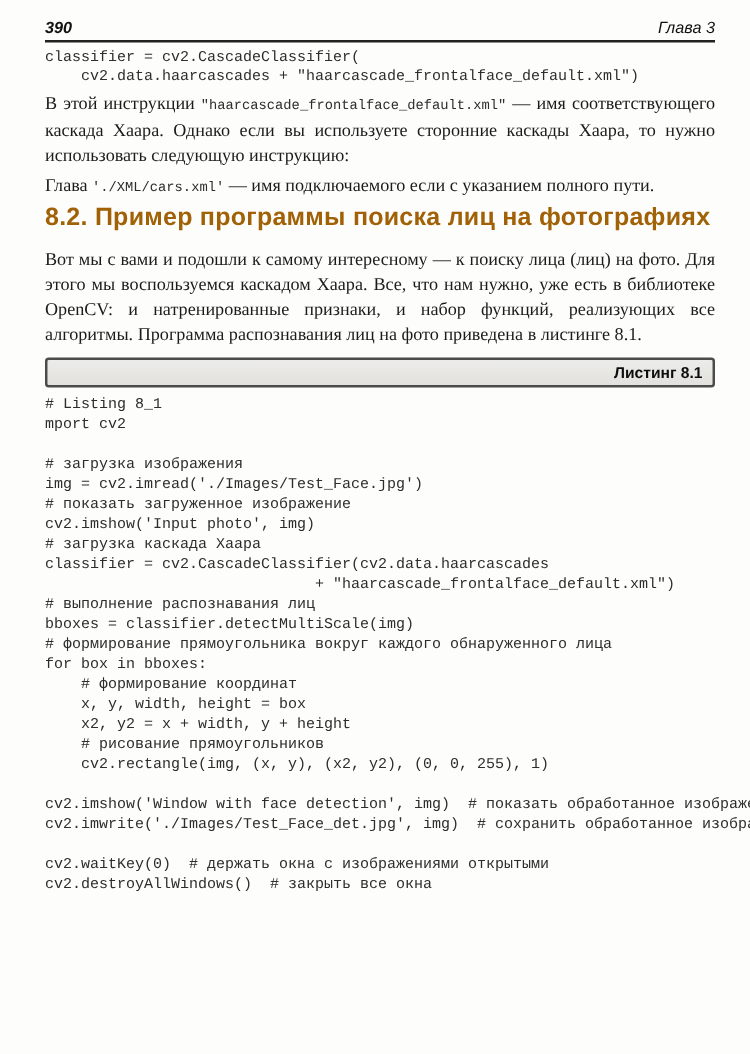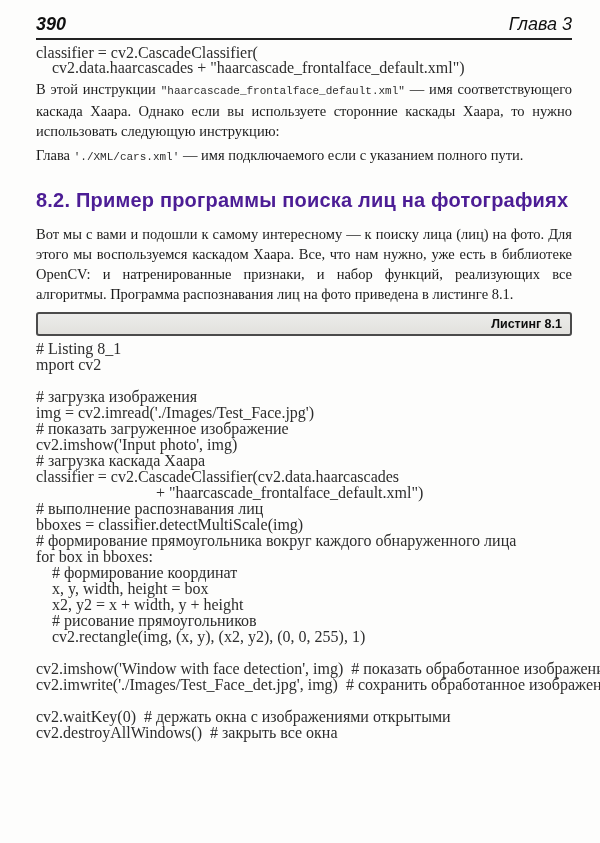--- a/index.html
+++ b/index.html
@@ -11,44 +11,44 @@
     padding: 0 28px 0 36px;
     overflow: hidden;
     font-family: "Liberation Serif", serif;
     color: #1b1b1b;
   }
   .running-head {
     display: flex; justify-content: space-between; align-items: flex-end;
     padding-top: 14px; padding-bottom: 3px;
     border-bottom: 2px solid #222;
     font-family: "Liberation Sans", sans-serif;
-    font-style: italic; font-size: 18px; color: #111;
+    font-style: italic; font-size: 13px; color: #111;
   }
   .page-num { font-weight: bold; }
   .body-p {
     margin-top: 10px;
     font-size: 14.5px; line-height: 20px;
     text-align: justify;
   }
   .body-p.tight { margin-top: 4px; }
   .code {
-    font-family: Liberation Serif, serif;
-    font-size: 16px; line-height: 15px;
+    font-family: Liberation Mono, monospace;
+    font-size: 12px; line-height: 15px;
     white-space: pre; color: #2d2d2d;
   }
   .code-block { margin-top: 5px; }
   .inline-code {
     font-family: "Liberation Mono", monospace;
     font-size: 11px; color: #2d2d2d;
   }
   .section-h {
-    margin-top: 20px;
+    margin-top: 0;
     font-family: "Liberation Sans", sans-serif;
     font-weight: bold; font-size: 20px; line-height: 27px;
-    color: #4c1d95; letter-spacing: 0.2px;
+    color: #a16207; letter-spacing: 0.2px;
   }
   .listing-bar {
     margin-top: 8px;
     border: 2px solid #4b4b4b; border-radius: 3px;
     background: linear-gradient(180deg, #ececea 0%, #e2e1dd 100%);
     font-family: "Liberation Sans", sans-serif;
     font-weight: bold; font-size: 12.5px;
     padding: 3px 8px; color: #0d0d0d; text-align: right;
   }
   .listing-code { margin-top: 5px; line-height: 16px; }

